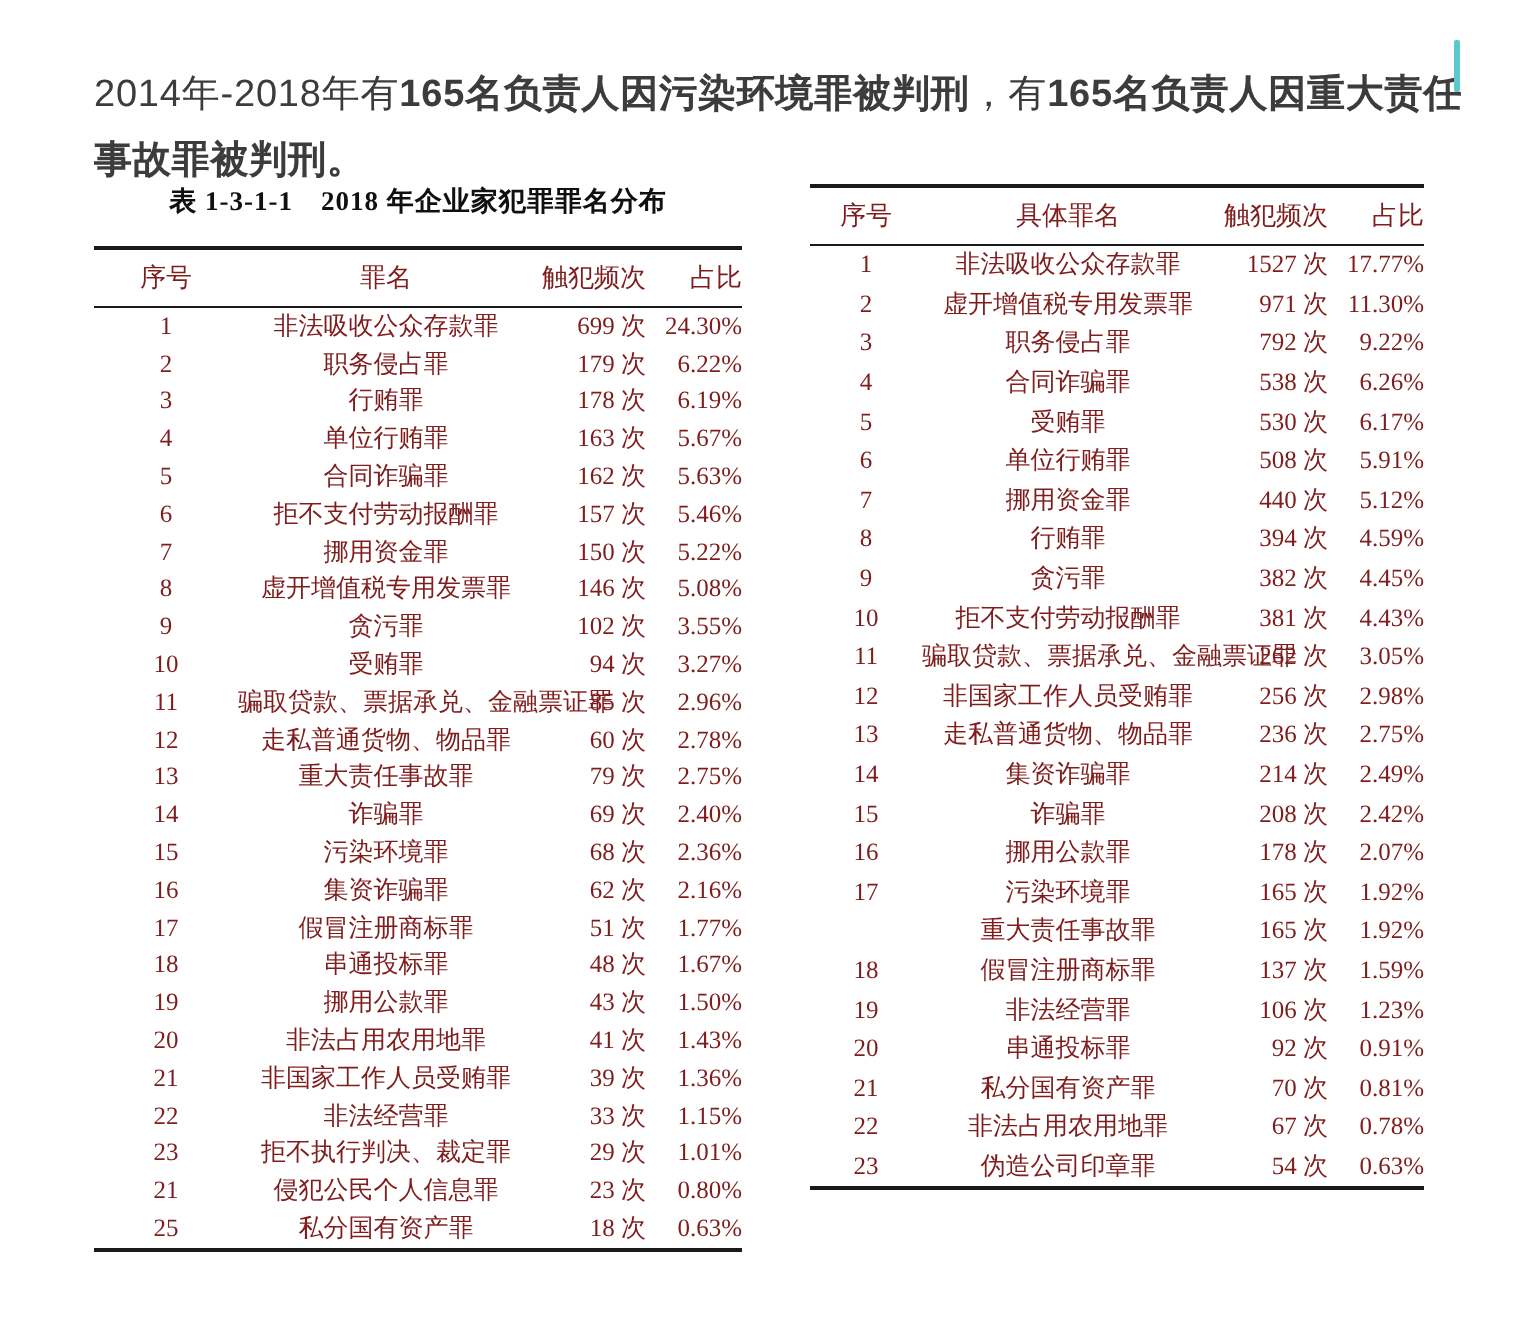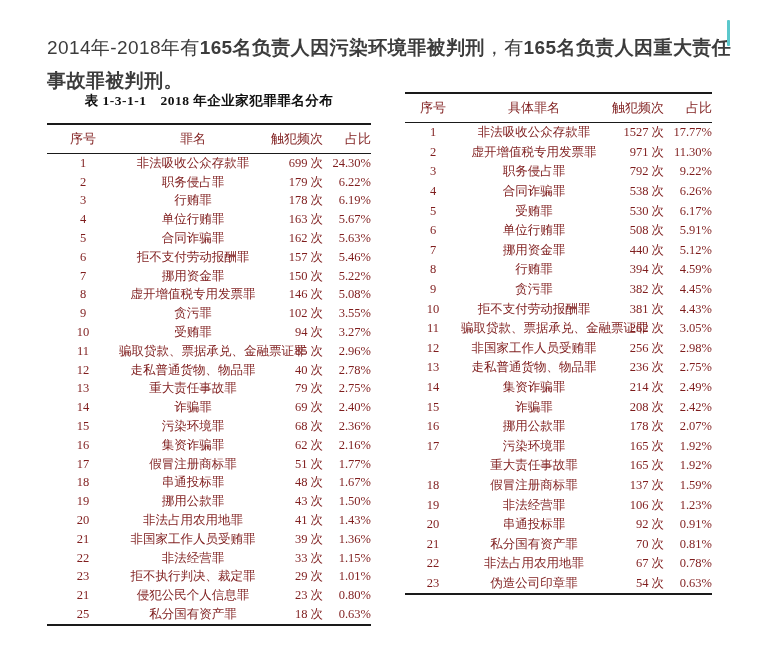--- a/index.html
+++ b/index.html
@@ -175,21 +175,21 @@
             </tr>
             <tr>
               <td class="col-no">11</td>
               <td class="col-crime">骗取贷款、票据承兑、金融票证罪</td>
               <td class="col-freq">85 次</td>
               <td class="col-pct">2.96%</td>
             </tr>
             <tr>
               <td class="col-no">12</td>
               <td class="col-crime">走私普通货物、物品罪</td>
-              <td class="col-freq">40 次</td>
+              <td class="col-freq">60 次</td>
               <td class="col-pct">2.78%</td>
             </tr>
             <tr>
               <td class="col-no">13</td>
               <td class="col-crime">重大责任事故罪</td>
               <td class="col-freq">79 次</td>
               <td class="col-pct">2.75%</td>
             </tr>
             <tr>
               <td class="col-no">14</td>

